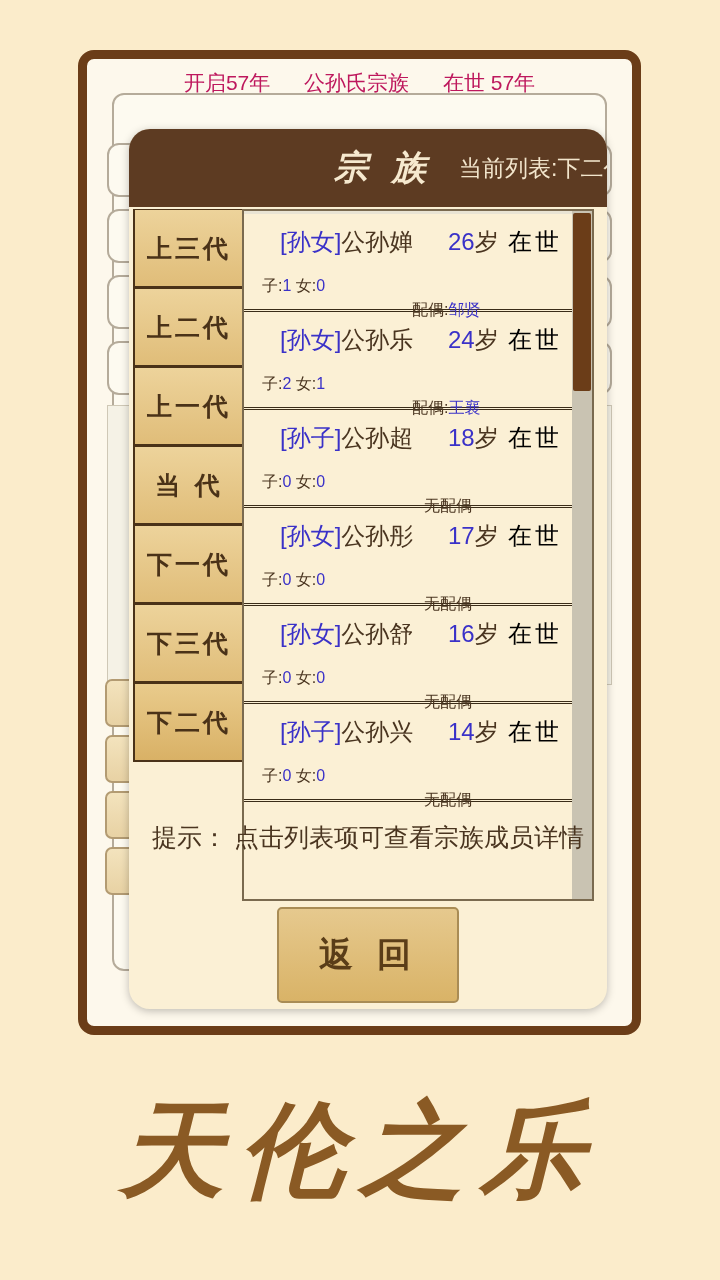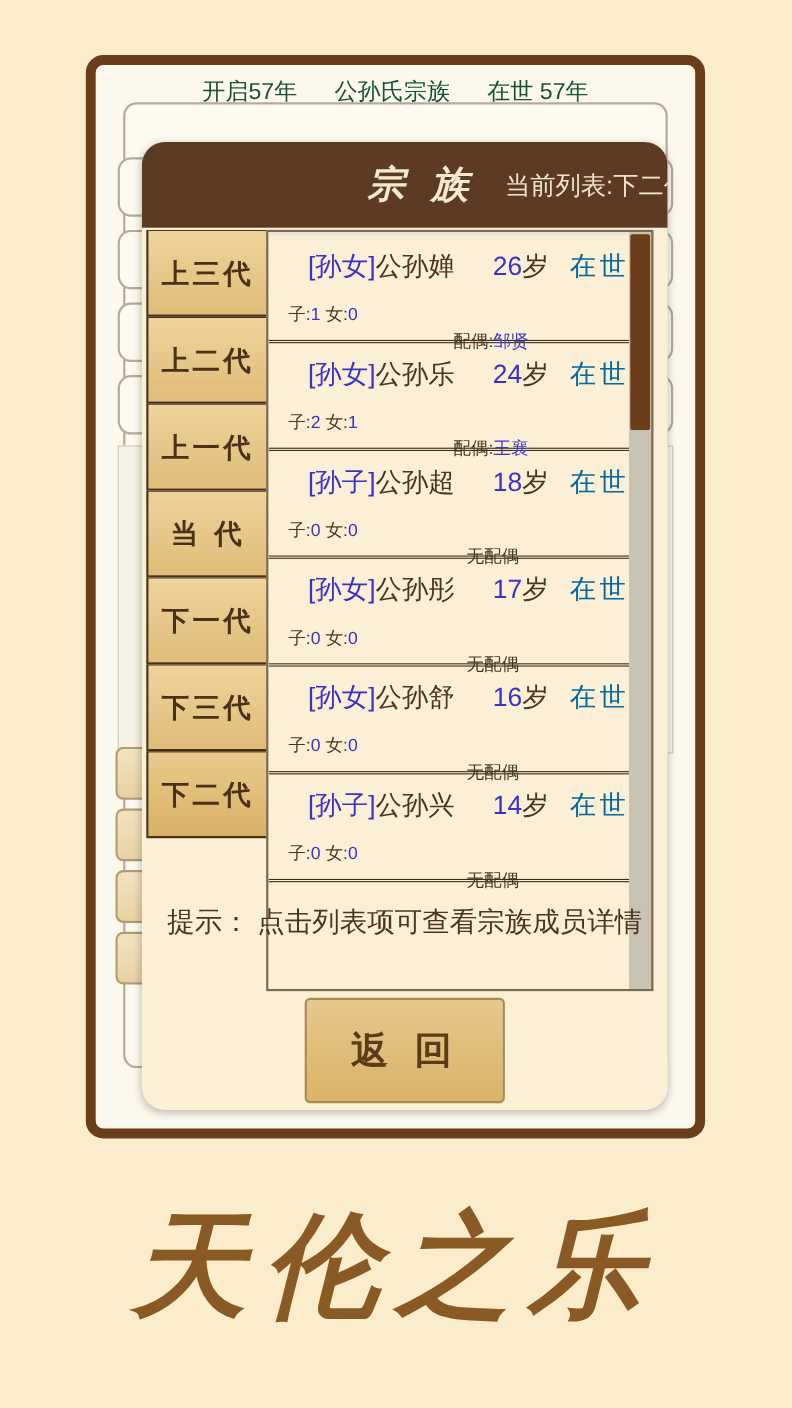--- a/index.html
+++ b/index.html
@@ -21,21 +21,21 @@
   #bg-layer{position:absolute;inset:0;overflow:hidden;}
   #bg-card{
     position:absolute;left:25px;top:34px;right:25px;bottom:55px;
     border:2px solid #b5ab9a;border-radius:12px;background:#fdfaf0;
     box-sizing:border-box;
   }
   #bg-header{
     position:absolute;left:0;right:0;top:10px;height:30px;
     text-align:center;font-size:21px;color:#4a3520;white-space:nowrap;
   }
-  #bg-header .blue{color:#14532d;margin-top:24px;}
+  #bg-header .blue{color:#be185d;margin-top:24px;}
   #bg-header span{margin:0 14px;}
   .bg-btn{
     position:absolute;left:20px;right:20px;height:54px;
     border:2px solid #b5ab9a;border-radius:12px;background:#fdfaf0;
     box-sizing:border-box;
   }
   .bg-inner-panel{
     position:absolute;left:20px;right:20px;
     background:#f5f2e6;border:1px solid #cfc8b6;box-sizing:border-box;
   }
@@ -111,21 +111,21 @@
     font-size:24px;color:#4a3520;white-space:nowrap;
   }
   .row .line2{
     position:absolute;left:0;right:0;top:62px;height:30px;
     font-size:16px;color:#4a3520;white-space:nowrap;
   }
   .c-name{position:absolute;left:36px;}
   .c-rel{color:#3a31c8;}
   .c-age{position:absolute;left:204px;color:#3a31c8;}
   .c-age .unit{color:#4a3520;}
-  .c-status{position:absolute;left:274px;color:#0369a1;letter-spacing:3px;}
+  .c-status{position:absolute;left:264px;color:#000000;letter-spacing:3px;}
   .c-kids{position:absolute;left:18px;}
   .c-kids b{color:#3a31c8;font-weight:400;}
   .c-spouse{position:absolute;left:168px;margin-top:24px;}
   .c-spouse .sp{color:#3a31c8;}
   .c-spouse.none{left:180px;}
 
   
   #sb-track{
     position:absolute;right:0;top:0;width:20px;bottom:0;background:#c9c3b2;
   }

